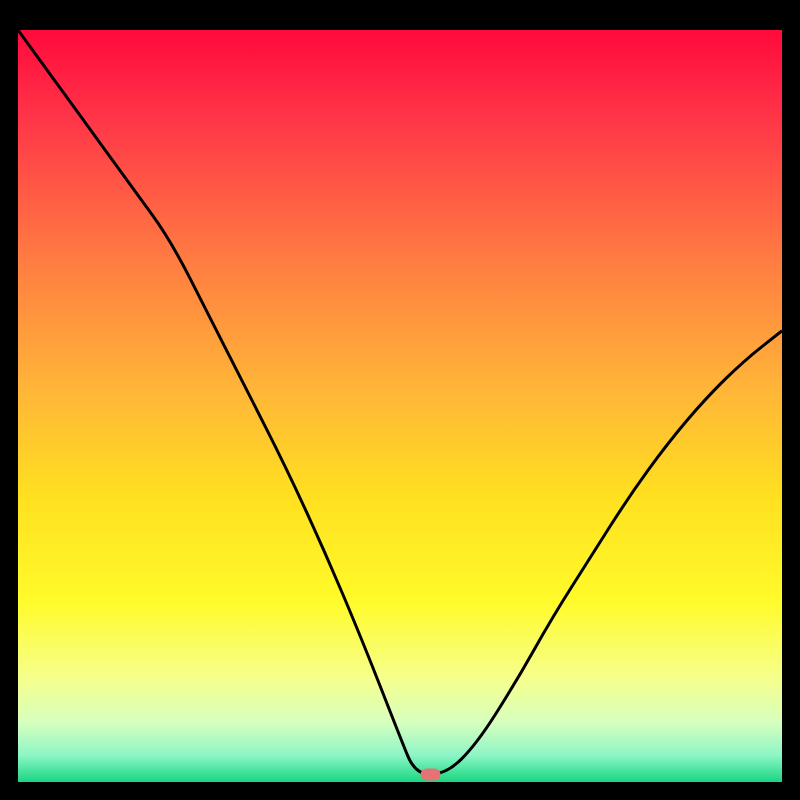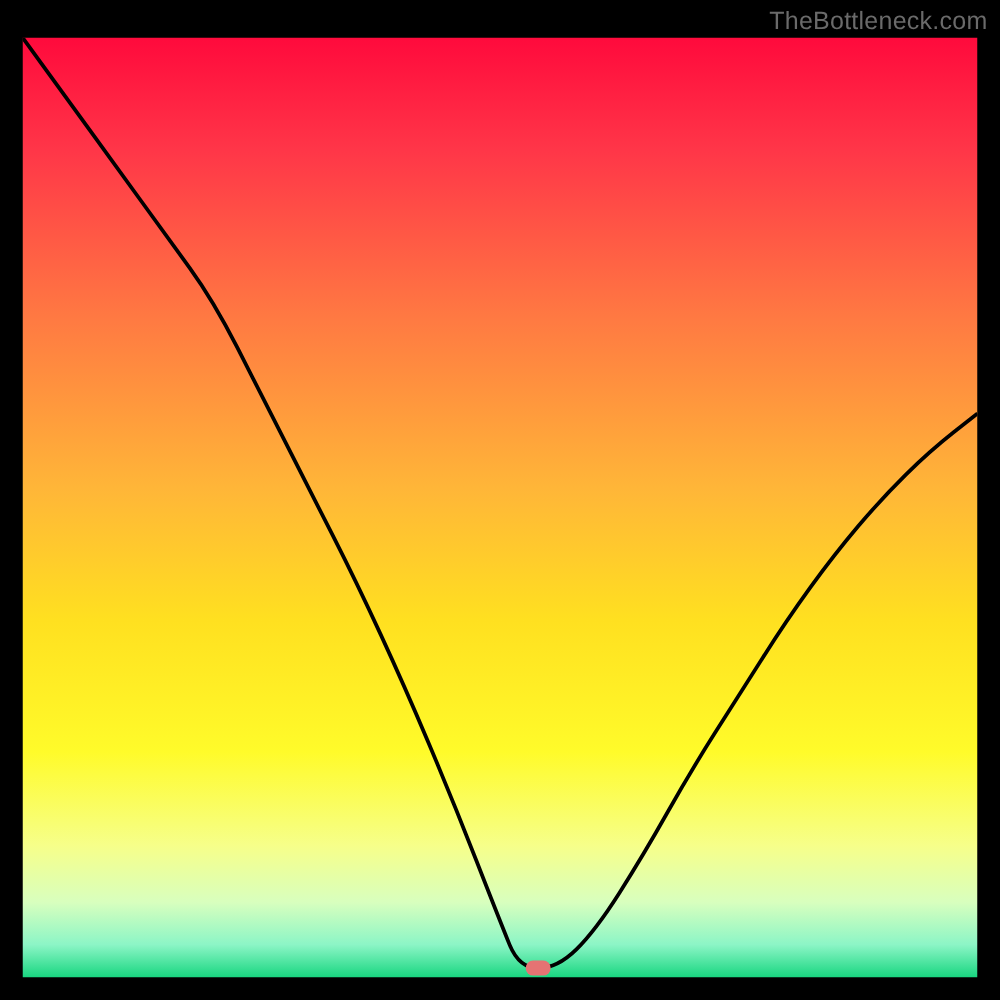--- a/index.html
+++ b/index.html
@@ -33,21 +33,20 @@
     top: 30px;
     width: 764px;
     height: 752px;
   }
   svg { display: block; }
 </style>
 </head>
 <body>
 
 <div class="chart-wrap">
-  <div class="watermark">TheBottleneck.com</div>
 
   <div class="plot-area">
     <svg id="plot-svg" viewBox="0 0 764 752" width="764" height="752">
       <defs>
         <linearGradient id="bg-grad" x1="0" y1="0" x2="0" y2="1">
             <stop offset="0%" stop-color="#ff0a3c"></stop>
             <stop offset="12%" stop-color="#ff3648"></stop>
             <stop offset="30%" stop-color="#ff7a42"></stop>
             <stop offset="48%" stop-color="#ffb638"></stop>
             <stop offset="62%" stop-color="#ffe020"></stop>

